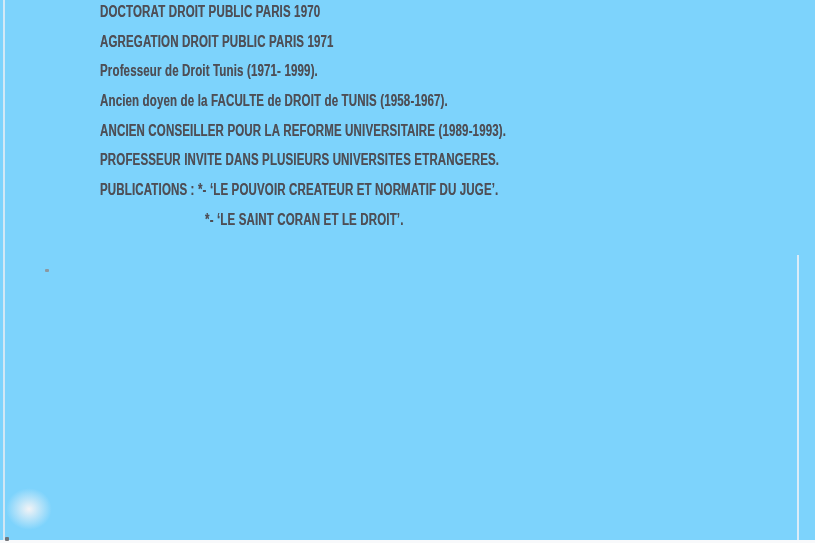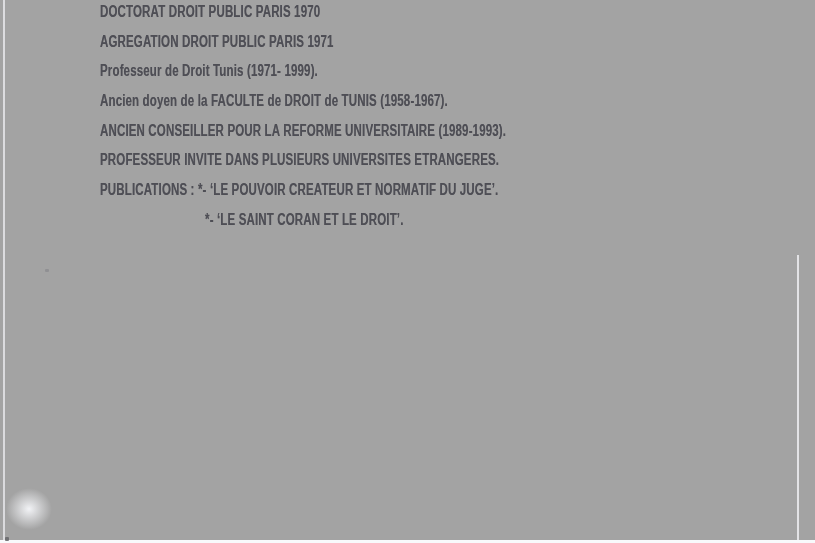--- a/index.html
+++ b/index.html
@@ -10,21 +10,21 @@
     width: 815px;
     height: 543px;
     overflow: hidden;
     position: relative;
     background: #fdfdfe;
     font-family: "Liberation Sans", sans-serif;
   }
   .page {
     position: absolute;
     inset: 0;
-    background: #a3a3a3;
+    background: #7dd3fc;
   }
   
   .content {
     position: absolute;
     left: 100px;
     top: -3px;
   }
   .line {
     height: 29.7px;
     line-height: 29.7px;

